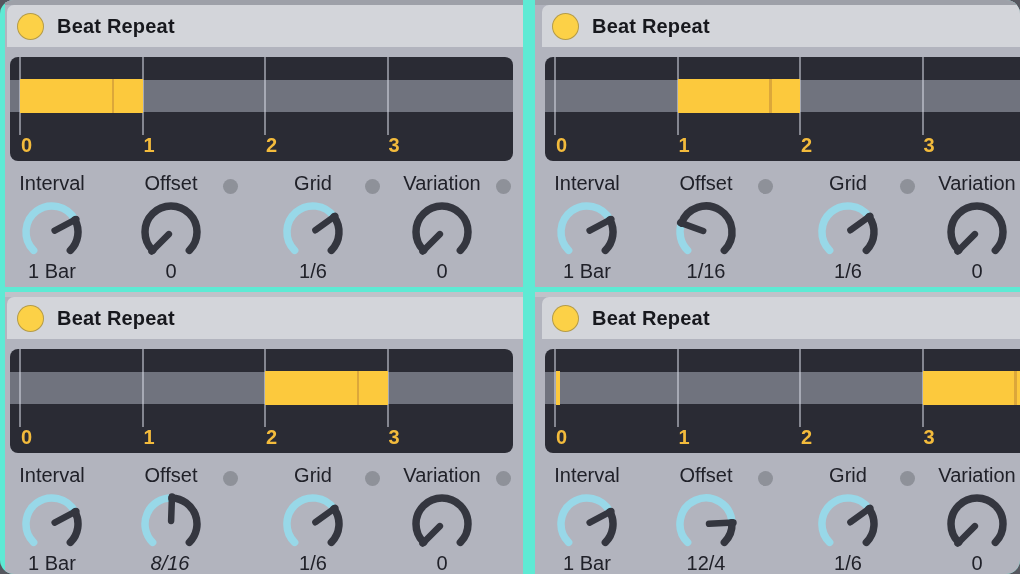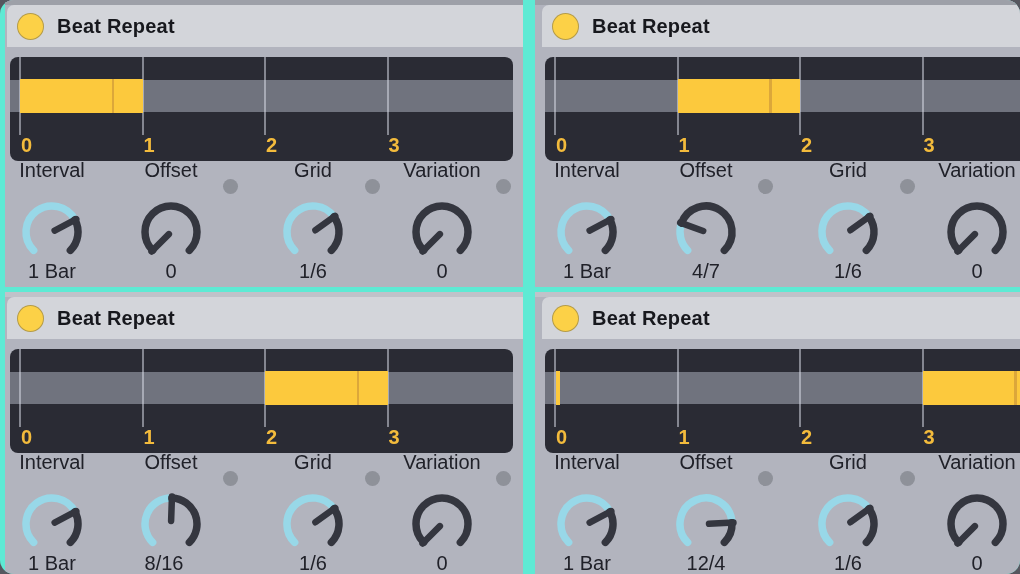--- a/index.html
+++ b/index.html
@@ -35,21 +35,21 @@
   .display{
     position:absolute;left:10px;top:57px;width:503px;height:104px;
     background:#2a2b34;border-radius:8px;overflow:hidden;
   }
   .band{position:absolute;left:0;right:0;top:23px;height:32px;background:#70737e;}
   .tickline{position:absolute;top:0;width:2px;height:78px;background:rgba(222,226,235,.5);}
   .ticknum{position:absolute;top:77px;font-size:20px;font-weight:bold;color:#f3bb3c;}
   .segment{position:absolute;top:22px;height:34px;}
   .segmarker{position:absolute;top:0;bottom:0;width:2.5px;}
   .klabel{
-    position:absolute;top:159px;transform:translateX(-50%);
+    position:absolute;top:172px;transform:translateX(-50%);
     font-size:20px;font-weight:500;color:#202129;white-space:nowrap;
   }
   .kvalue{
     position:absolute;top:260px;transform:translateX(-50%);
     font-size:20px;font-weight:500;color:#202129;white-space:nowrap;
   }
   .knob{position:absolute;top:198px;width:68px;height:68px;}
   .led{position:absolute;top:179px;width:15px;height:15px;border-radius:50%;}
 </style>
 </head>
@@ -134,21 +134,21 @@
           <path d="M 56.96 21.79 A 26 26 0 0 1 52.38 52.38" stroke="#34363f" stroke-width="7.5" fill="none" stroke-linecap="round"></path>
           <line x1="36.65" y1="32.59" x2="58.28" y2="21.09" stroke="#34363f" stroke-width="6.5" stroke-linecap="round"></line>
         </svg></div>
       <div class="kvalue" style="left: 52px;">1 Bar</div>
       <div class="klabel" style="left: 171px;">Offset</div>
       <div class="knob" style="left: 137px;"><svg width="68" height="68" viewBox="0 0 68 68">
           <path d="M 15.62 52.38 A 26 26 0 0 1 9.57 25.11" stroke="#98d8e8" stroke-width="7.5" fill="none" stroke-linecap="round"></path>
           <path d="M 9.57 25.11 A 26 26 0 1 1 52.38 52.38" stroke="#34363f" stroke-width="7.5" fill="none" stroke-linecap="round"></path>
           <line x1="31.18" y1="32.97" x2="8.16" y2="24.59" stroke="#34363f" stroke-width="6.5" stroke-linecap="round"></line>
         </svg></div>
-      <div class="kvalue" style="left: 171px;">4/7</div>
+      <div class="kvalue" style="left: 171px;">1/16</div>
       <div class="klabel" style="left: 313px;">Grid</div>
       <div class="knob" style="left: 279px;"><svg width="68" height="68" viewBox="0 0 68 68">
           <path d="M 15.62 52.38 A 26 26 0 1 1 55.03 18.72" stroke="#98d8e8" stroke-width="7.5" fill="none" stroke-linecap="round"></path>
           <path d="M 55.03 18.72 A 26 26 0 0 1 52.38 52.38" stroke="#34363f" stroke-width="7.5" fill="none" stroke-linecap="round"></path>
           <line x1="36.43" y1="32.24" x2="56.25" y2="17.84" stroke="#34363f" stroke-width="6.5" stroke-linecap="round"></line>
         </svg></div>
       <div class="kvalue" style="left: 313px;">1/6</div>
       <div class="klabel" style="left: 442px;">Variation</div>
       <div class="knob" style="left: 408px;"><svg width="68" height="68" viewBox="0 0 68 68">
           <path d="M 15.62 52.38 A 26 26 0 1 1 52.38 52.38" stroke="#34363f" stroke-width="7.5" fill="none" stroke-linecap="round"></path>
@@ -185,21 +185,21 @@
           <path d="M 56.96 21.79 A 26 26 0 0 1 52.38 52.38" stroke="#34363f" stroke-width="7.5" fill="none" stroke-linecap="round"></path>
           <line x1="36.65" y1="32.59" x2="58.28" y2="21.09" stroke="#34363f" stroke-width="6.5" stroke-linecap="round"></line>
         </svg></div>
       <div class="kvalue" style="left: 52px;">1 Bar</div>
       <div class="klabel" style="left: 171px;">Offset</div>
       <div class="knob" style="left: 137px;"><svg width="68" height="68" viewBox="0 0 68 68">
           <path d="M 15.62 52.38 A 26 26 0 0 1 34.91 8.02" stroke="#98d8e8" stroke-width="7.5" fill="none" stroke-linecap="round"></path>
           <path d="M 34.91 8.02 A 26 26 0 0 1 52.38 52.38" stroke="#34363f" stroke-width="7.5" fill="none" stroke-linecap="round"></path>
           <line x1="34.10" y1="31.00" x2="34.96" y2="6.52" stroke="#34363f" stroke-width="6.5" stroke-linecap="round"></line>
         </svg></div>
-      <div class="kvalue" style="left: 164px;">8/16</div>
+      <div class="kvalue" style="left: 170px; font-style: italic;">8/16</div>
       <div class="klabel" style="left: 313px;">Grid</div>
       <div class="knob" style="left: 279px;"><svg width="68" height="68" viewBox="0 0 68 68">
           <path d="M 15.62 52.38 A 26 26 0 1 1 55.03 18.72" stroke="#98d8e8" stroke-width="7.5" fill="none" stroke-linecap="round"></path>
           <path d="M 55.03 18.72 A 26 26 0 0 1 52.38 52.38" stroke="#34363f" stroke-width="7.5" fill="none" stroke-linecap="round"></path>
           <line x1="36.43" y1="32.24" x2="56.25" y2="17.84" stroke="#34363f" stroke-width="6.5" stroke-linecap="round"></line>
         </svg></div>
       <div class="kvalue" style="left: 313px;">1/6</div>
       <div class="klabel" style="left: 442px;">Variation</div>
       <div class="knob" style="left: 408px;"><svg width="68" height="68" viewBox="0 0 68 68">
           <path d="M 15.62 52.38 A 26 26 0 1 1 52.38 52.38" stroke="#34363f" stroke-width="7.5" fill="none" stroke-linecap="round"></path>

